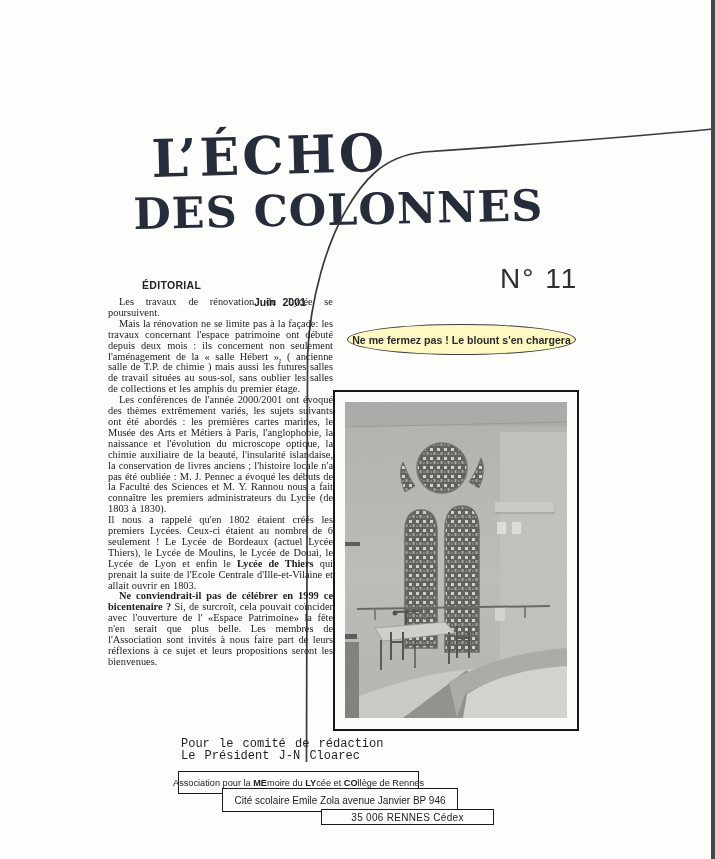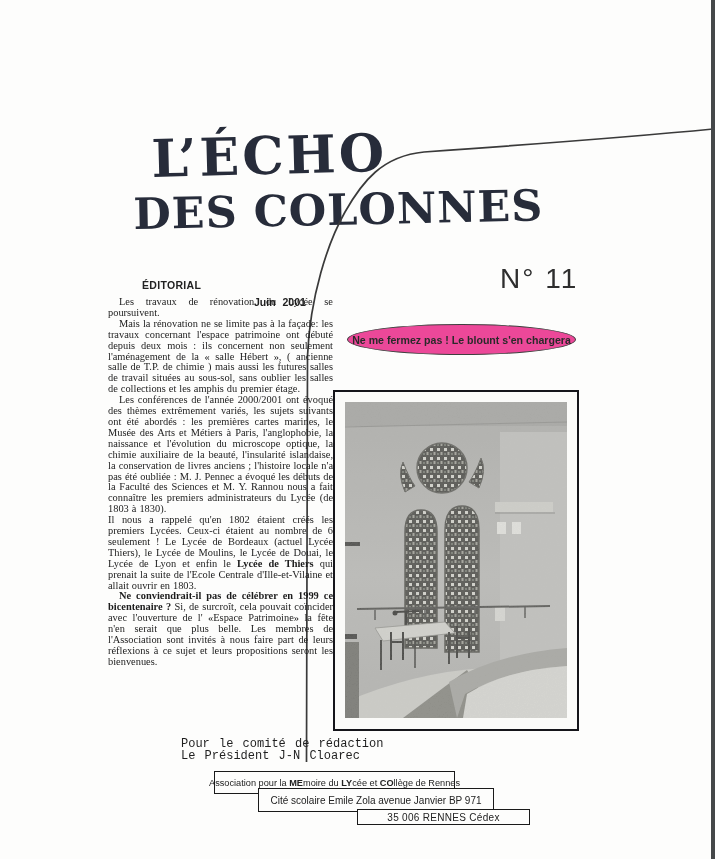--- a/index.html
+++ b/index.html
@@ -25,29 +25,29 @@
   
   .column{position:absolute;left:108px;top:297px;width:225px;
     font-size:10.4px;line-height:10.9px;text-align:justify;word-spacing:.4px;}
   .column p{margin:0;text-indent:11px;}
   .column p.noindent{text-indent:0;}
   .signature{position:absolute;left:181px;top:739px;font-family:Liberation Mono, monospace;
     font-size:12px;line-height:11.5px;color:#1f1f1f;word-spacing:2px;}
   
   .bubble{position:absolute;left:347px;top:324px;width:227px;height:29px;
     border:1.4px solid #3f3f3f;border-radius:50%;display:flex;align-items:center;justify-content:center;
-    font-family:"Liberation Sans",sans-serif;font-weight:bold;font-size:10.6px;color:#2a2a2a;background:#ec4899;}
+    font-family:"Liberation Sans",sans-serif;font-weight:bold;font-size:10.6px;color:#2a2a2a;background:#fef9c3;}
   
   .photo-frame{position:absolute;left:333px;top:390px;width:246px;height:341px;
     box-sizing:border-box;border:2.5px solid #15151a;background:#fbfbf9;}
   .photo-frame svg{position:absolute;left:10px;top:10px;}
   
   .fbox{position:absolute;box-sizing:border-box;border:1.5px solid #1a1a1a;background:#fdfdfc;
     font-family:"Liberation Sans",sans-serif;font-size:9.6px;color:#222;
-    display:flex;align-items:center;justify-content:center;white-space:nowrap;margin-left:36px;}
+    display:flex;align-items:center;justify-content:center;white-space:nowrap;}
   .fbox1{left:178px;top:771px;width:241px;height:23px;z-index:1;font-size:9.2px;}
   .fbox2{left:222px;top:788px;width:236px;height:24px;z-index:2;font-size:10px;}
   .fbox3{left:321px;top:809px;width:173px;height:16px;z-index:3;font-size:10px;letter-spacing:.3px;}
   .lines-svg{position:absolute;left:0;top:0;pointer-events:none;}
 </style>
 </head>
 <body>
 
 <div class="page">
 
@@ -143,20 +143,20 @@
       <rect x="0" y="240" width="14" height="76" fill="#6f6f69"></rect>
 
       <rect x="0" y="0" width="222" height="316" filter="url(#grain)" opacity="0.26"></rect>
     </svg>
   </div>
 
   <div class="fbox fbox1">
     <span><span>Association pour la </span><b>ME</b><span>moire du </span><b>LY</b><span>cée et </span><b>CO</b><span>llège de Rennes</span></span>
   </div>
   <div class="fbox fbox2">
-    <span>Cité scolaire Emile Zola avenue Janvier BP 971</span>
+    <span>Cité scolaire Emile Zola avenue Janvier BP 946</span>
   </div>
   <div class="fbox fbox3">
     <span>35 006  RENNES Cédex</span>
   </div>
 
   <div class="edge-strip"></div>
 </div>
 
 </body></html>

